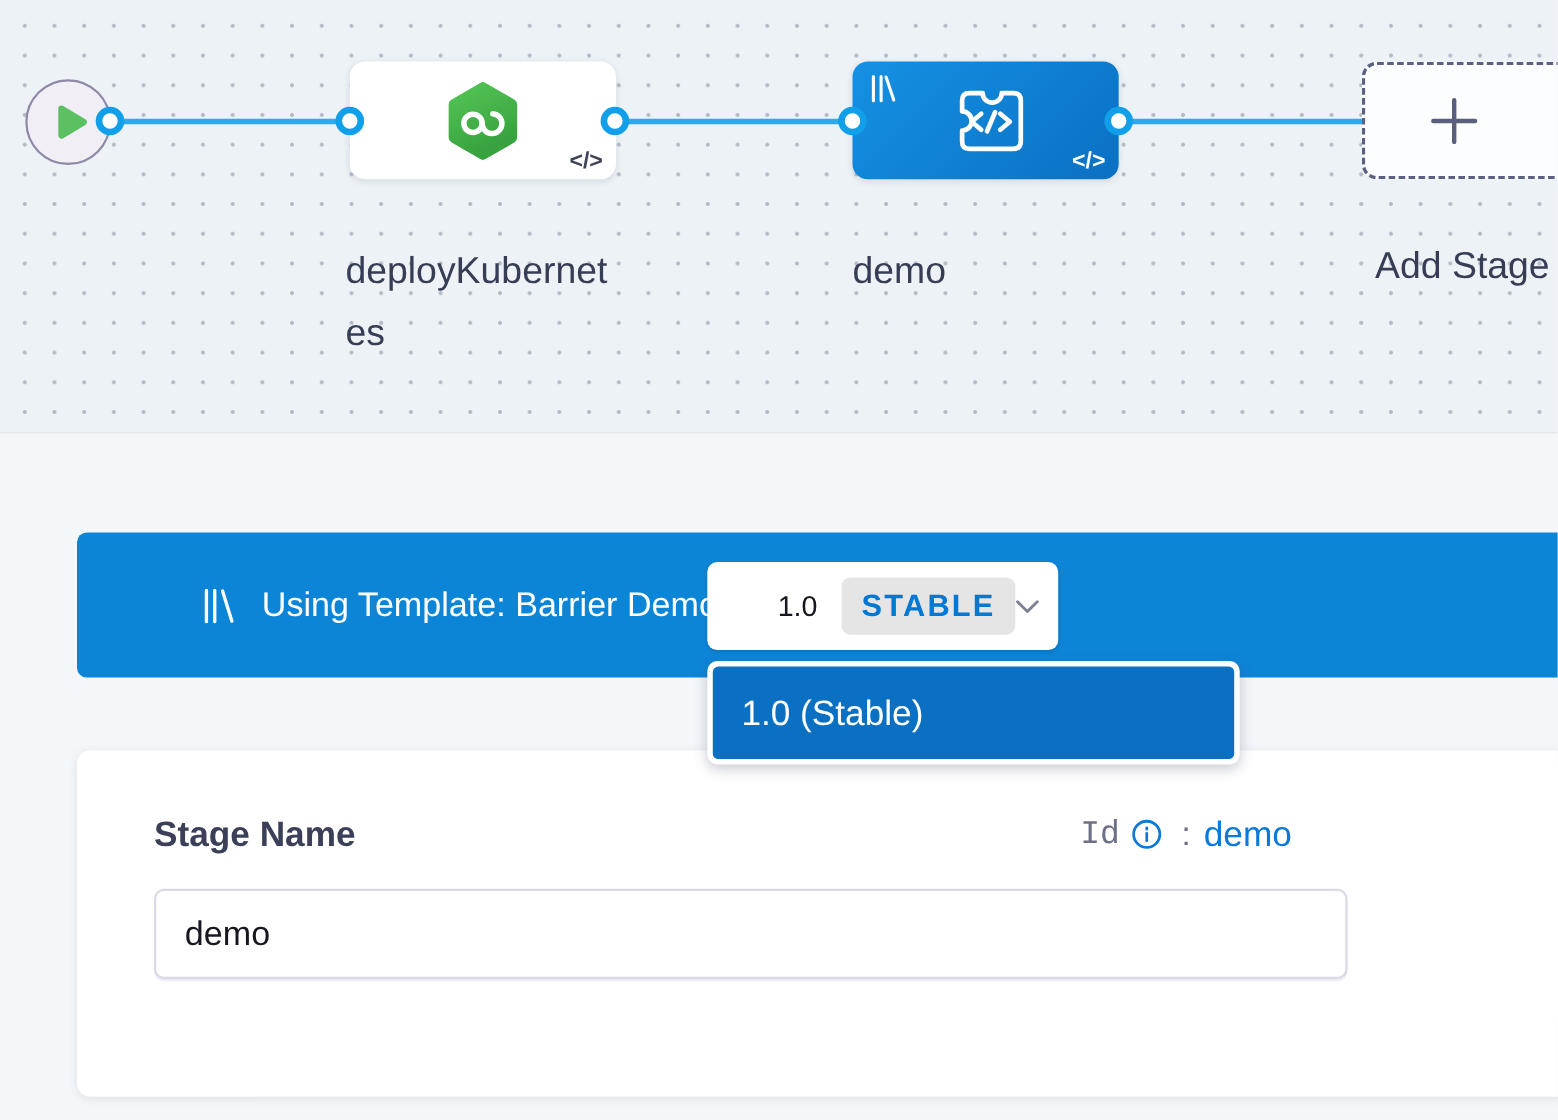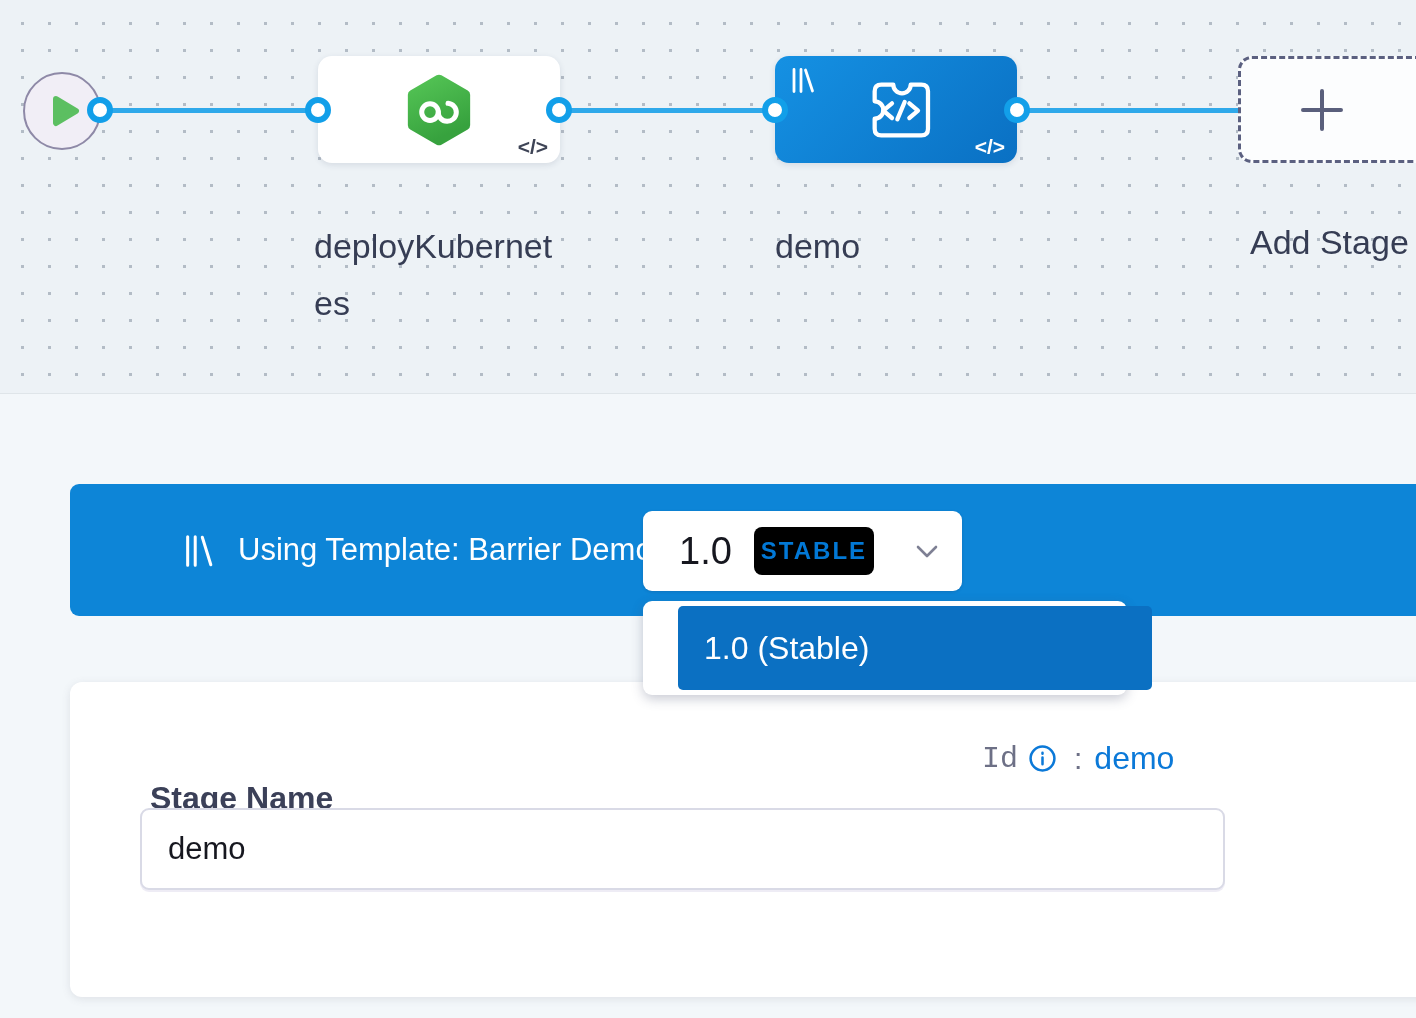--- a/index.html
+++ b/index.html
@@ -55,43 +55,43 @@
     display:flex; align-items:center;
   }
   .banner-lib-icon { position:absolute; left:112px; top:50px; }
   .banner-text { position:absolute; left:168px; top:0; height:132px; display:flex; align-items:center;
     color:#ffffff; font-size:31px; font-weight:500; }
   .version-select {
     position:absolute; left:573px; top:27px; width:319px; height:80px; background:#ffffff;
     border-radius:9px; display:flex; align-items:center; padding:0 24px 0 36px; cursor:pointer;
     box-shadow:0 1px 3px rgba(20,40,70,.18);
   }
-  .version-number { font-size:38px; color:#16171f; }
+  .version-number { font-size:26px; color:#16171f;margin-left:28px; }
   .stable-badge {
-    margin-left:22px; background:#000000; color:#0278d5; font-size:24px; font-weight:700;
-    letter-spacing:2px; padding:10px 7px; border-radius:8px;
+    margin-left:22px; background:#e5e5e5; color:#0278d5; font-size:28px; font-weight:700;
+    letter-spacing:2px; padding:10px 18px; border-radius:8px;
   }
   .version-chevron { margin-left:auto; display:flex; }
 
   
   .dropdown {
     position:absolute; left:643px; top:601px; width:484px; height:94px; background:#ffffff;
     border-radius:9px; padding:5px; z-index:20; box-shadow:0 4px 12px rgba(60,70,100,.28);
   }
   .dropdown-item {
     width:100%; height:100%; background:#0b70c2; border-radius:5px; display:flex; align-items:center;
-    padding-left:26px; color:#ffffff; font-size:32px; cursor:pointer;margin-left:30px;
+    padding-left:26px; color:#ffffff; font-size:32px; cursor:pointer;
   }
 
   
   .form-card {
     position:absolute; left:70px; top:682px; width:1420px; height:315px; background:#ffffff;
     border-radius:12px; z-index:5; box-shadow:0 2px 8px rgba(96,97,112,.14);
   }
-  .stage-name-label { position:absolute; left:80px; top:58px; font-size:32px; font-weight:600; color:#3b4058;margin-top:40px; }
+  .stage-name-label { position:absolute; left:70px; top:58px; font-size:32px; font-weight:600; color:#3b4058; }
   .id-row { position:absolute; left:912px; top:58px; display:flex; align-items:center; }
   .id-label { font-size:30px; color:#6d7086;font-family:Liberation Mono, monospace; }
   .id-info-icon { margin-left:9px; display:flex; cursor:pointer; }
   .id-colon { margin-left:16px; font-size:30px; color:#6d7086; }
   .id-value { margin-left:12px; font-size:32px; color:#0b79d8; }
   .stage-name-input {
     position:absolute; left:70px; top:126px; width:1085px; height:82px;
     border:2px solid #d9dae6; border-radius:9px; padding:0 26px; font-size:31px; color:#16171f;
     font-family:"Liberation Sans", sans-serif; background:#ffffff; outline:none;
     box-shadow:0 2px 0 rgba(205,200,225,.35);

